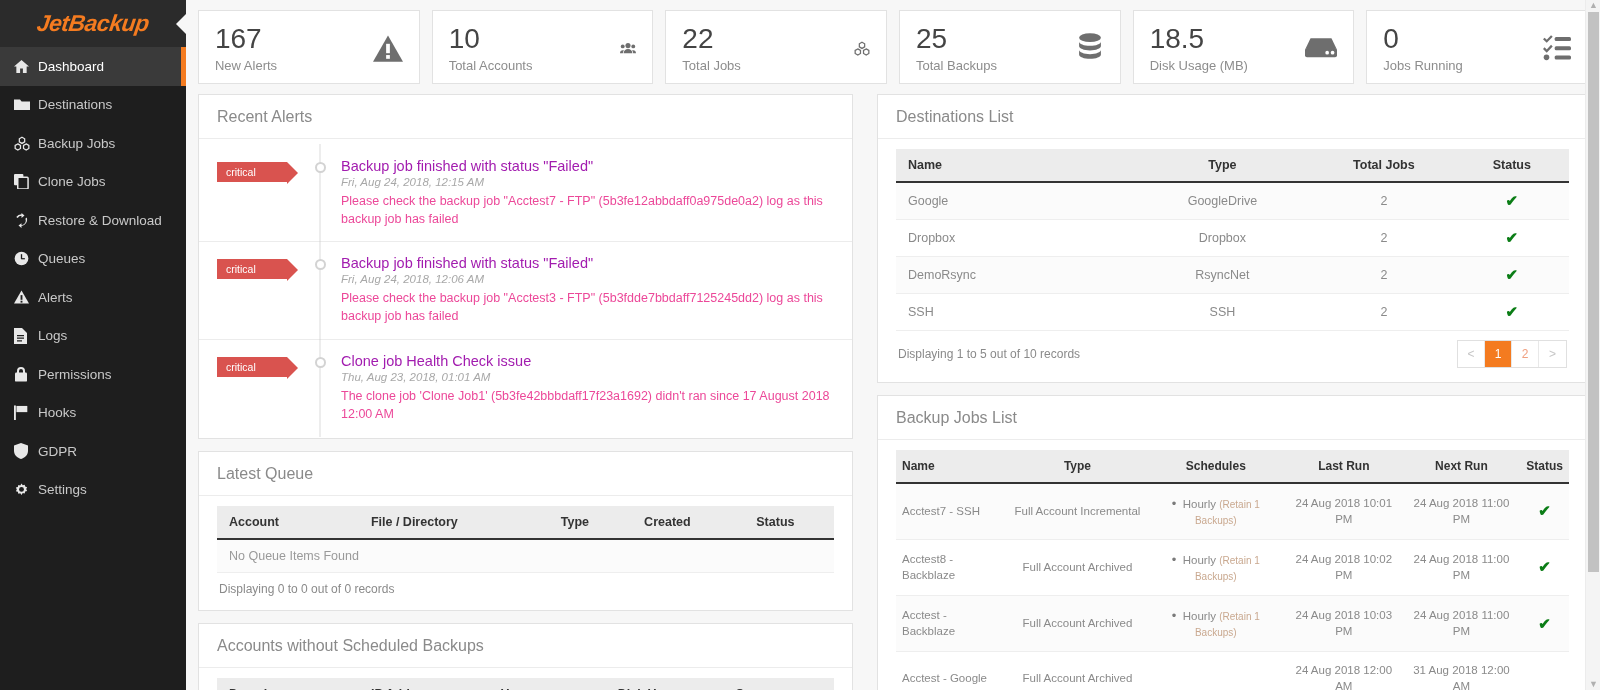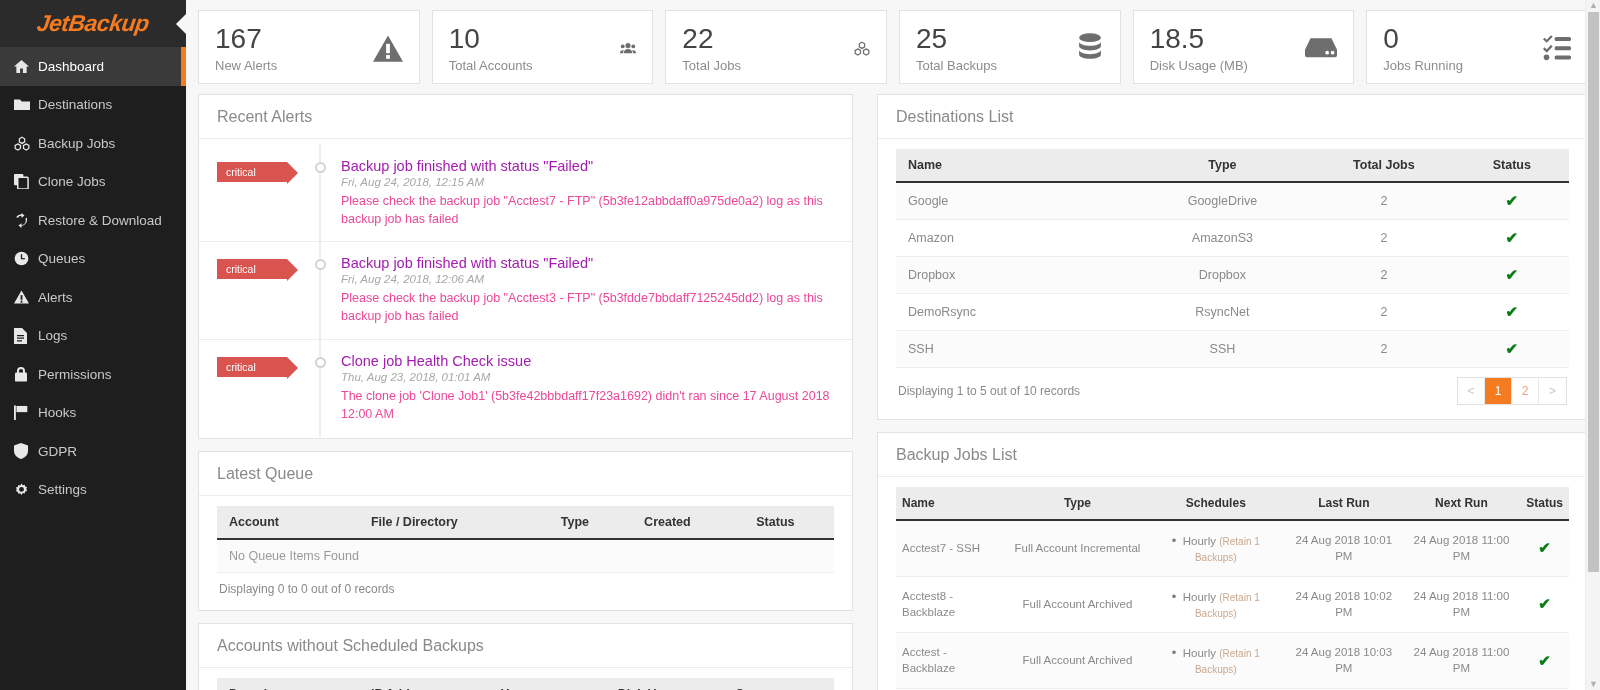--- a/index.html
+++ b/index.html
@@ -57,21 +57,21 @@
 
   
   .main {
     flex:1; height:690px; overflow:hidden;
     background:#f7f7f7;
     padding:10px 12px 0 12px;
     position:relative;
   }
 
   
-  .stats-row { display:flex; gap:12px; margin-bottom:10px; }
+  .stats-row { display:flex; gap:12px; margin-bottom:10px;justify-content:flex-end; }
   .stat-card {
     flex:1; background:#fff; border:1px solid #e2e2e2;
     height:74px; padding:8px 16px 6px 16px;
     display:flex; align-items:center; justify-content:space-between;
   }
   .stat-left { display:flex; flex-direction:column; justify-content:center; }
   .stat-value { font-size:28px; color:#444; line-height:1.15; font-weight:400; }
   .stat-label { font-size:13px; color:#8d8d8d; margin-top:2px; }
   .stat-icon { color:#6e6e6e; display:flex; align-items:center; }
 
@@ -514,26 +514,20 @@
                   </tr>
                 </thead>
               <tbody id="dest-body">
                   <tr>
                     <td class="left">Google</td>
                     <td>GoogleDrive</td>
                     <td>2</td>
                     <td><span class="check">✔</span></td>
                   </tr>
                   <tr>
-                    <td class="left">Amazon</td>
-                    <td>AmazonS3</td>
-                    <td>2</td>
-                    <td><span class="check">✔</span></td>
-                  </tr>
-                  <tr>
                     <td class="left">Dropbox</td>
                     <td>Dropbox</td>
                     <td>2</td>
                     <td><span class="check">✔</span></td>
                   </tr>
                   <tr>
                     <td class="left">DemoRsync</td>
                     <td>RsyncNet</td>
                     <td>2</td>
                     <td><span class="check">✔</span></td>

